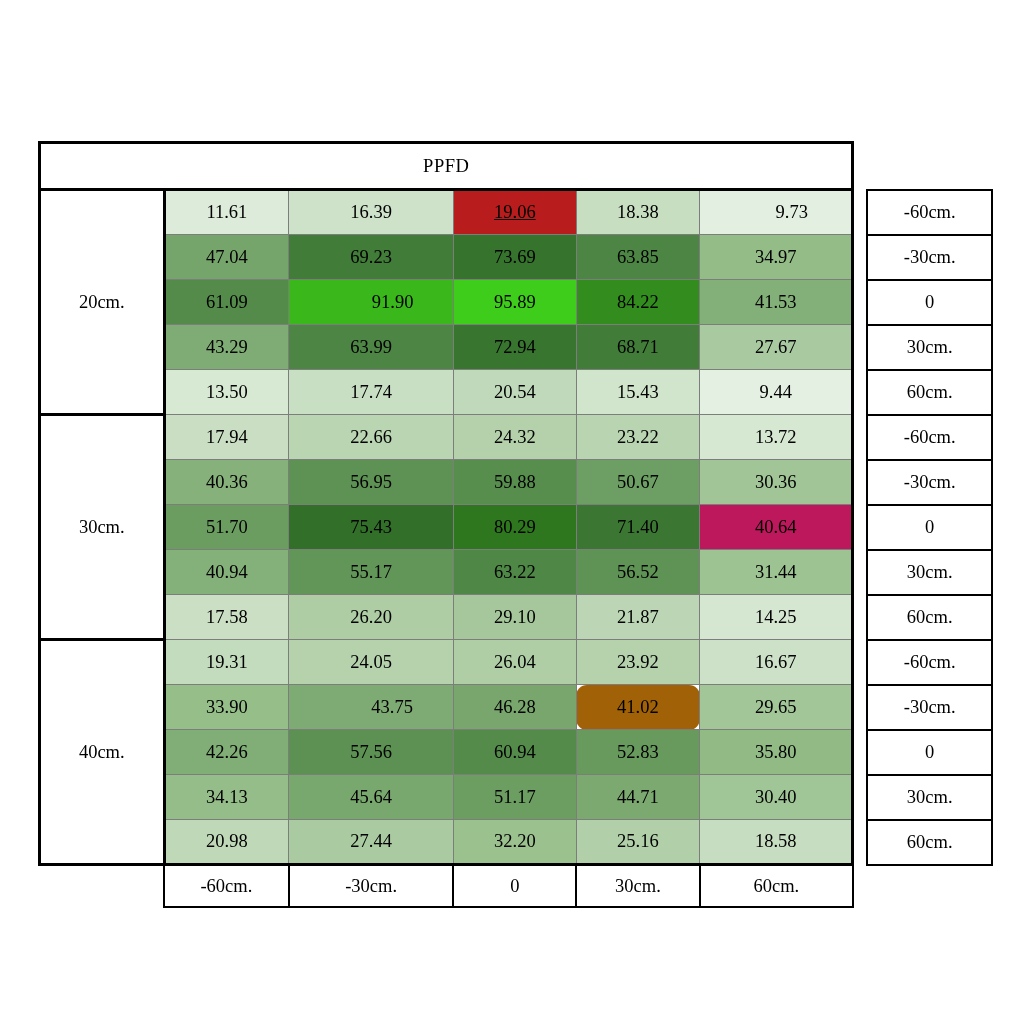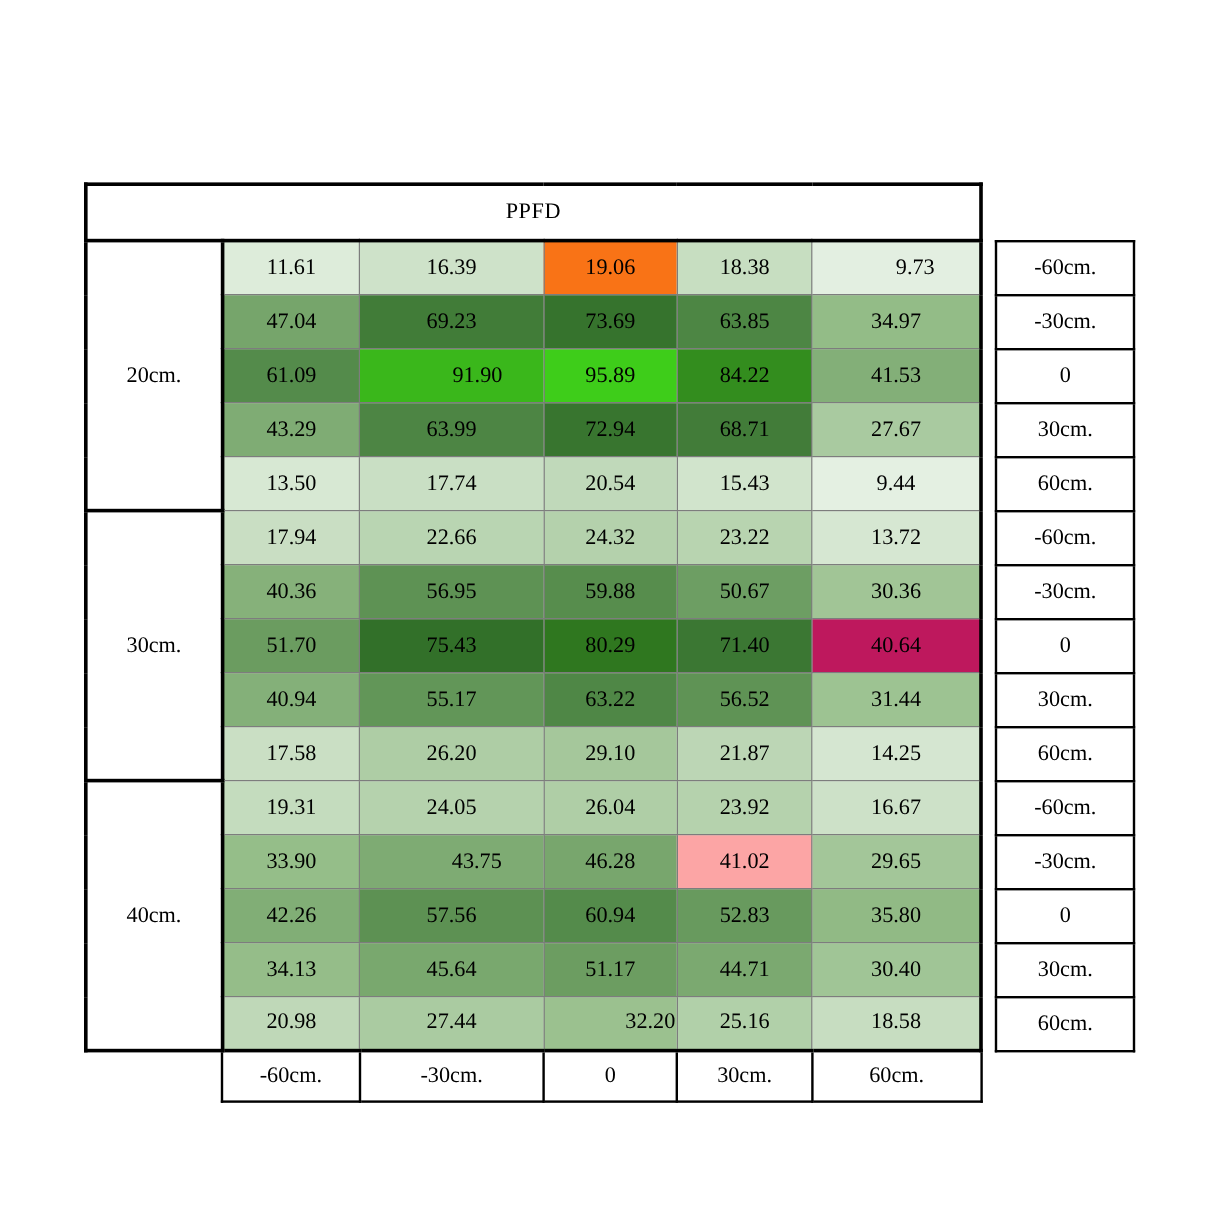--- a/index.html
+++ b/index.html
@@ -14,23 +14,22 @@
   #page {
     position: relative;
     width: 1024px;
     height: 1024px;
     background: #ffffff;
   }
 
   .table-wrap {
     position: absolute;
     left: 38px;
-    top: 152px;
-    width: 876px;
-    margin-left: 32px;
+    top: 141px;
+    width: 955px;
   }
 
   table.heat {
     border-collapse: collapse;
     table-layout: fixed;
   }
 
   table.heat td {
     text-align: center;
     vertical-align: middle;
@@ -100,21 +99,21 @@
       <tbody id="heat-body">
           <tr>
             <td class="cell-title" colspan="6"><span class="title-text">PPFD</span></td>
             <td class="ylabel-col-pad"></td>
             <td class="spacer"></td>
           </tr>
           <tr>
             <td class="cell-rowgroup" rowspan="5">20cm.</td>
             <td class="cell-data col-edge-left row-edge-top" style="background: rgb(221, 236, 218);">11.61</td>
             <td class="cell-data row-edge-top" style="background: rgb(206, 226, 201);">16.39</td>
-            <td class="cell-data row-edge-top" style="background: #f97316;">19.06</td>
+            <td class="cell-data row-edge-top" style="background: #b91c1c; text-decoration: underline;">19.06</td>
             <td class="cell-data row-edge-top" style="background: rgb(199, 222, 193);">18.38</td>
             <td class="cell-data col-edge-right row-edge-top" style="background: rgb(227, 239, 225); padding-left: 33px;">9.73</td>
             <td class="ylabel-col-pad"></td>
             <td class="cell-ylabel">-60cm.</td>
           </tr>
           <tr>
             <td class="cell-data col-edge-left" style="background: rgb(118, 165, 107);">47.04</td>
             <td class="cell-data" style="background: rgb(65, 124, 56);">69.23</td>
             <td class="cell-data" style="background: rgb(54, 115, 45);">73.69</td>
             <td class="cell-data" style="background: rgb(77, 134, 68);">63.85</td>
@@ -202,21 +201,21 @@
             <td class="cell-data" style="background: rgb(175, 206, 166);">26.04</td>
             <td class="cell-data" style="background: rgb(181, 210, 173);">23.92</td>
             <td class="cell-data col-edge-right" style="background: rgb(205, 225, 200);">16.67</td>
             <td class="ylabel-col-pad"></td>
             <td class="cell-ylabel">-60cm.</td>
           </tr>
           <tr>
             <td class="cell-data col-edge-left" style="background: rgb(149, 190, 137);">33.90</td>
             <td class="cell-data" style="background: rgb(126, 171, 115); padding-left: 43px;">43.75</td>
             <td class="cell-data" style="background: rgb(120, 166, 109);">46.28</td>
-            <td class="cell-data" style="background: #fca5a5;">41.02</td>
+            <td class="cell-data" style="background: #a16207; border-radius: 11px;">41.02</td>
             <td class="cell-data col-edge-right" style="background: rgb(163, 198, 153);">29.65</td>
             <td class="ylabel-col-pad"></td>
             <td class="cell-ylabel">-30cm.</td>
           </tr>
           <tr>
             <td class="cell-data col-edge-left" style="background: rgb(129, 174, 118);">42.26</td>
             <td class="cell-data" style="background: rgb(93, 145, 83);">57.56</td>
             <td class="cell-data" style="background: rgb(84, 139, 75);">60.94</td>
             <td class="cell-data" style="background: rgb(104, 154, 94);">52.83</td>
             <td class="cell-data col-edge-right" style="background: rgb(145, 186, 133);">35.80</td>
@@ -228,21 +227,21 @@
             <td class="cell-data" style="background: rgb(121, 168, 110);">45.64</td>
             <td class="cell-data" style="background: rgb(108, 157, 97);">51.17</td>
             <td class="cell-data" style="background: rgb(123, 169, 112);">44.71</td>
             <td class="cell-data col-edge-right" style="background: rgb(160, 197, 150);">30.40</td>
             <td class="ylabel-col-pad"></td>
             <td class="cell-ylabel">30cm.</td>
           </tr>
           <tr>
             <td class="cell-data col-edge-left row-edge-bottom" style="background: rgb(191, 216, 184);">20.98</td>
             <td class="cell-data row-edge-bottom" style="background: rgb(170, 203, 161);">27.44</td>
-            <td class="cell-data row-edge-bottom" style="background: rgb(155, 193, 143); text-align: right;">32.20</td>
+            <td class="cell-data row-edge-bottom" style="background: rgb(155, 193, 143);">32.20</td>
             <td class="cell-data row-edge-bottom" style="background: rgb(177, 208, 169);">25.16</td>
             <td class="cell-data col-edge-right row-edge-bottom" style="background: rgb(199, 221, 193);">18.58</td>
             <td class="ylabel-col-pad"></td>
             <td class="cell-ylabel">60cm.</td>
           </tr>
           <tr>
             <td class="spacer"></td>
             <td class="cell-xlabel">-60cm.</td>
             <td class="cell-xlabel">-30cm.</td>
             <td class="cell-xlabel">0</td>

